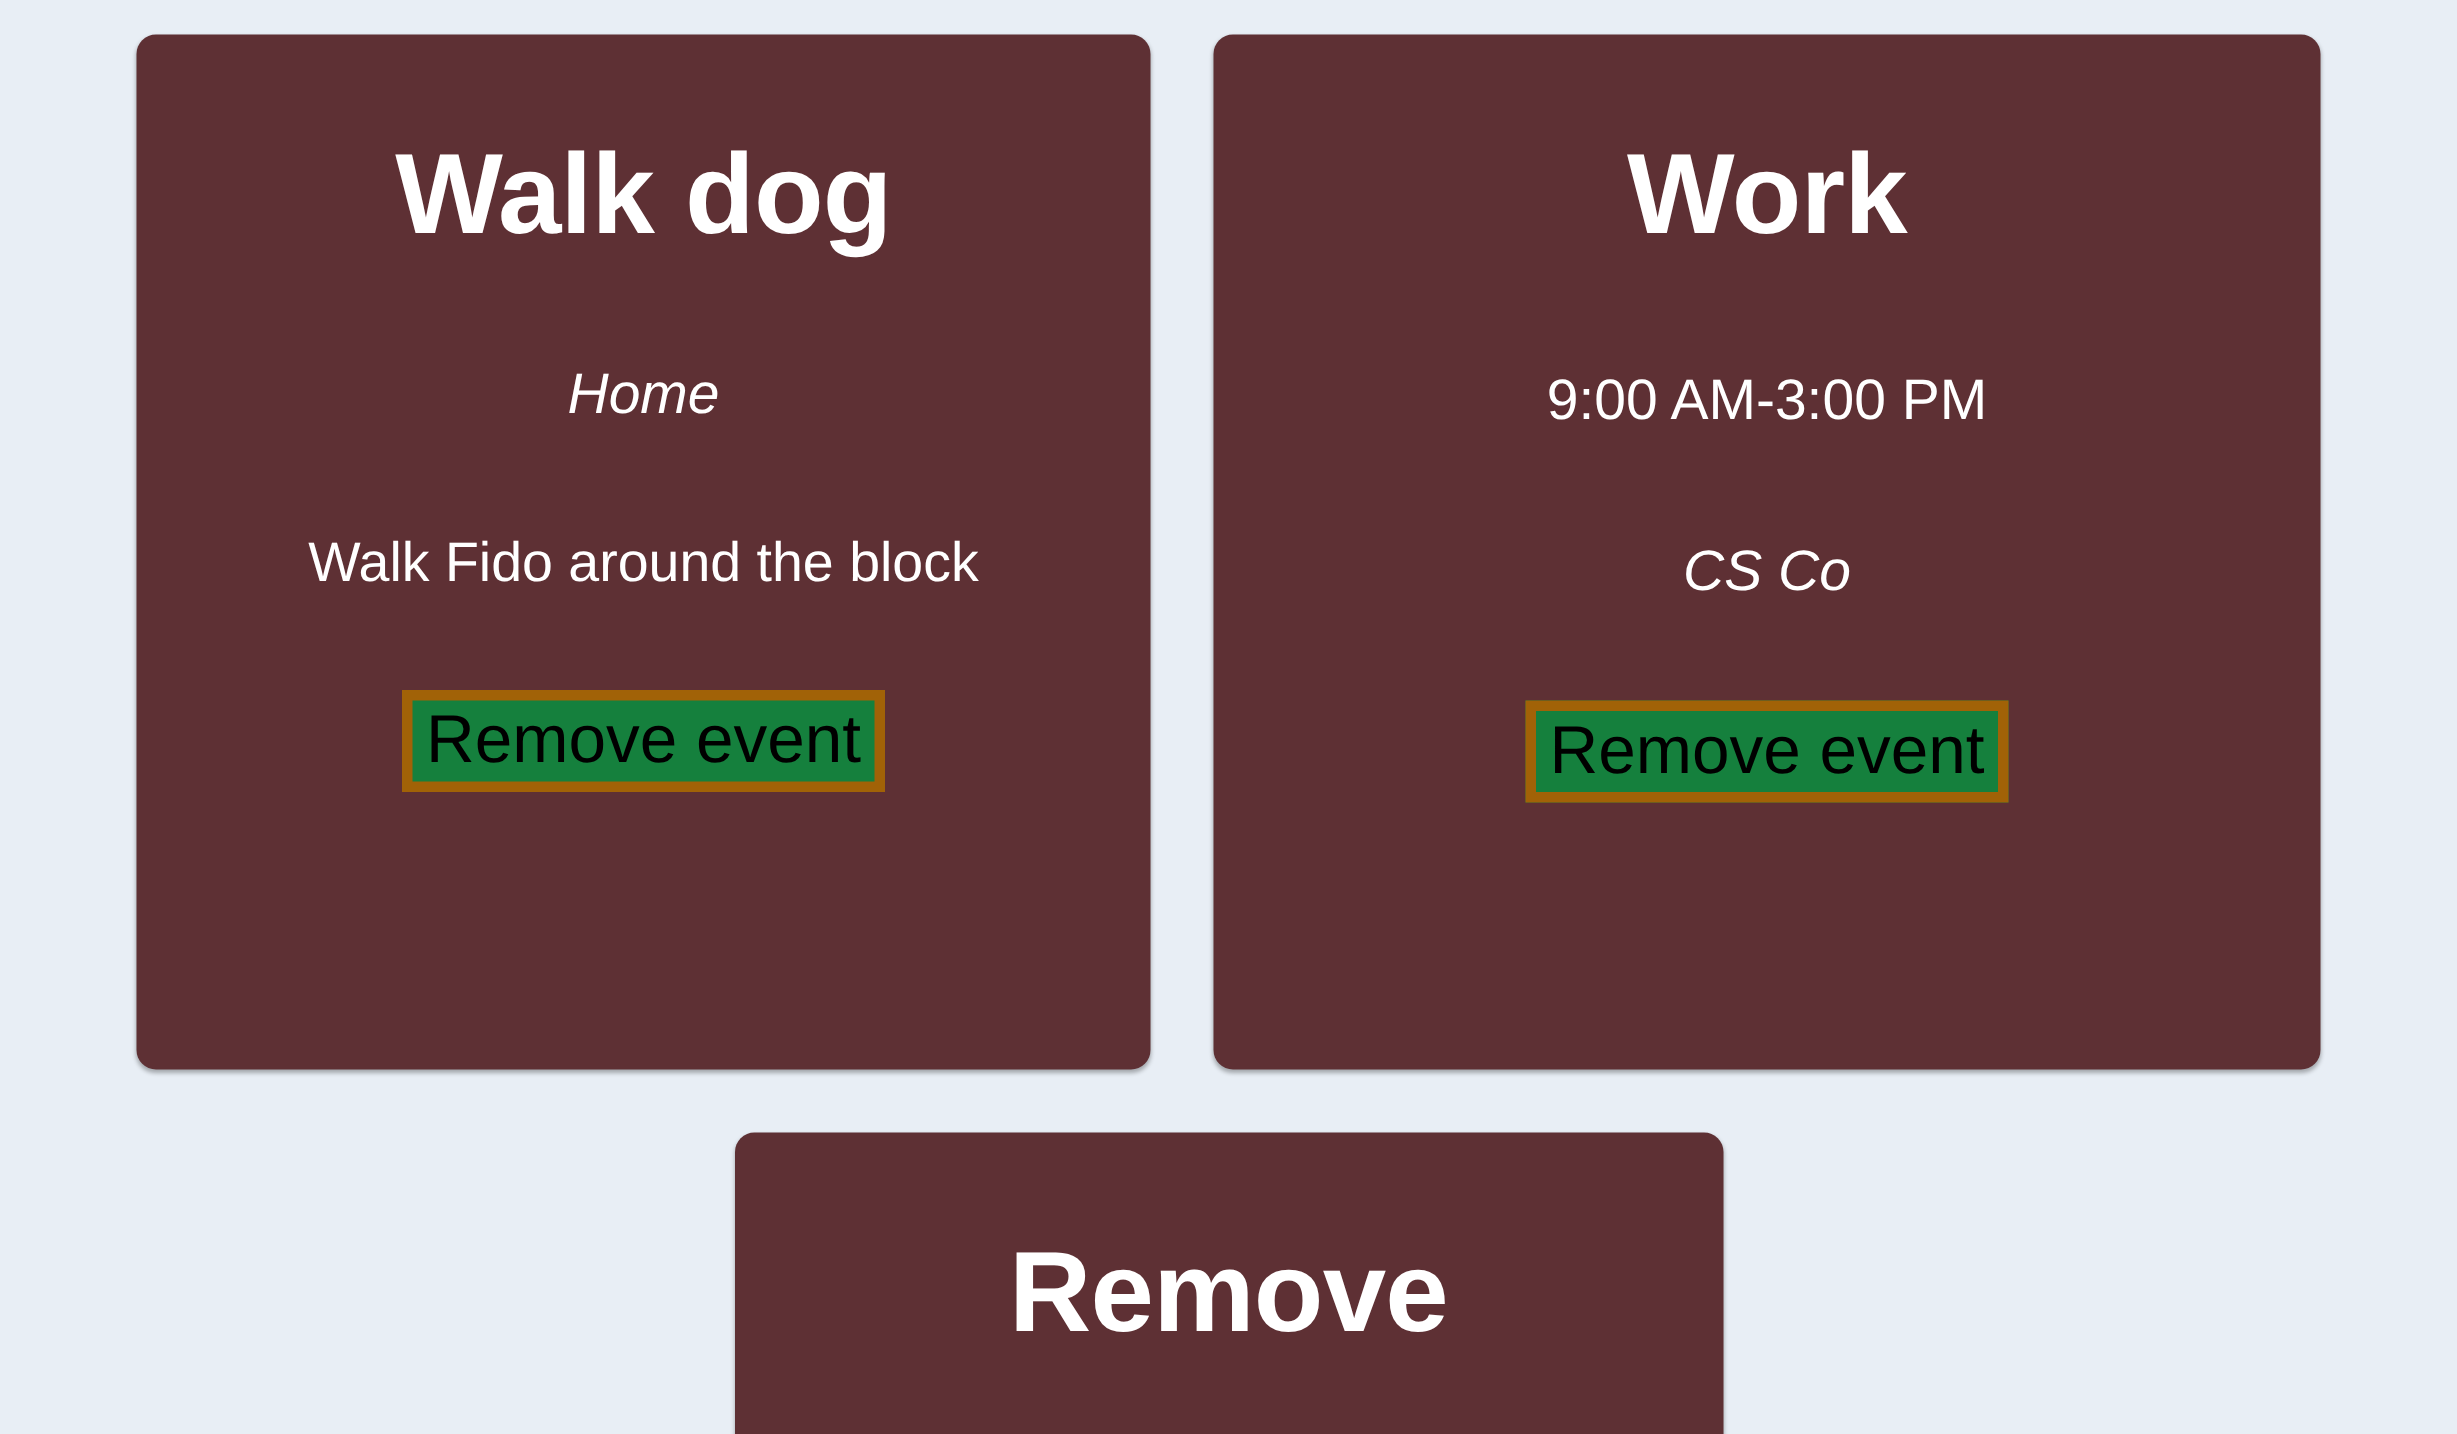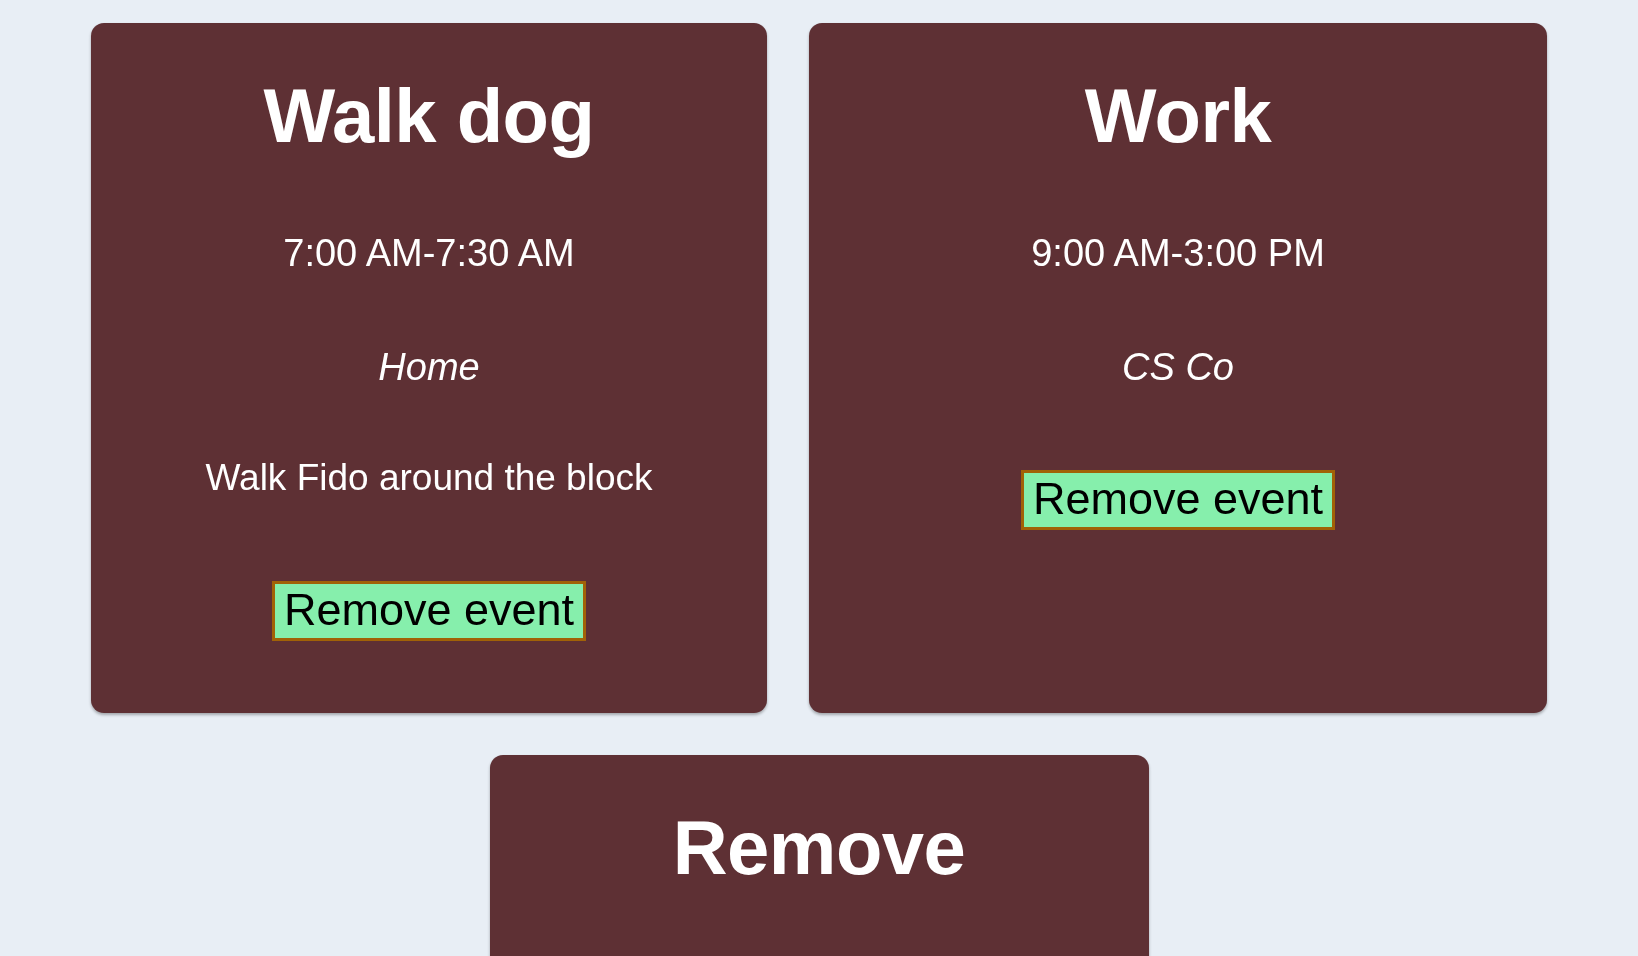--- a/index.html
+++ b/index.html
@@ -28,21 +28,21 @@
     justify-content: center;
     align-items: flex-start;
     gap: 42px 42px;
     width: 100%;
   }
 
   .event-card {
     background: #5e3034;
     border-radius: 13px;
     box-sizing: border-box;
-    padding: 4px 24px 26px 24px;
+    padding: 18px 24px 26px 24px;
     text-align: center;
     color: #ffffff;
     box-shadow: 0 2px 3px rgba(0,0,0,0.30);
     display: flex;
     flex-direction: column;
     align-items: center;
     justify-content: flex-start;
   }
 
   .card-wide {
@@ -83,41 +83,40 @@
 
   .event-description {
     font-size: 37px;
     font-weight: normal;
     line-height: 1.15;
     margin: 68px 0 0 0;
     color: #ffffff;
   }
 
   .remove-btn {
-    margin: 81px 0 0 0;
+    margin: 64px 0 0 0;
     font-family: "Liberation Sans", sans-serif;
     font-size: 45px;
     line-height: 1.0;
     color: #000000;
-    background: #86efac;
-    border: 3px solid #a16207;
+    background: #15803d;
+    border: 7px solid #a16207;
     border-radius: 0;
     padding: 3px 9px 6px 9px;
     cursor: pointer;
   }
 </style>
 </head>
 <body>
 
 <div id="app">
   <div class="event-row">
 
     <div class="event-card card-wide">
       <div class="event-title">Walk dog</div>
-      <div class="event-time">7:00 AM-7:30 AM</div>
       <div class="event-location">Home</div>
       <div class="event-description">Walk Fido around the block</div>
       <button class="remove-btn">Remove event</button>
     </div>
 
     <div class="event-card card-narrow">
       <div class="event-title">Work</div>
       <div class="event-time">9:00 AM-3:00 PM</div>
       <div class="event-location">CS Co</div>
       <button class="remove-btn">Remove event</button>

